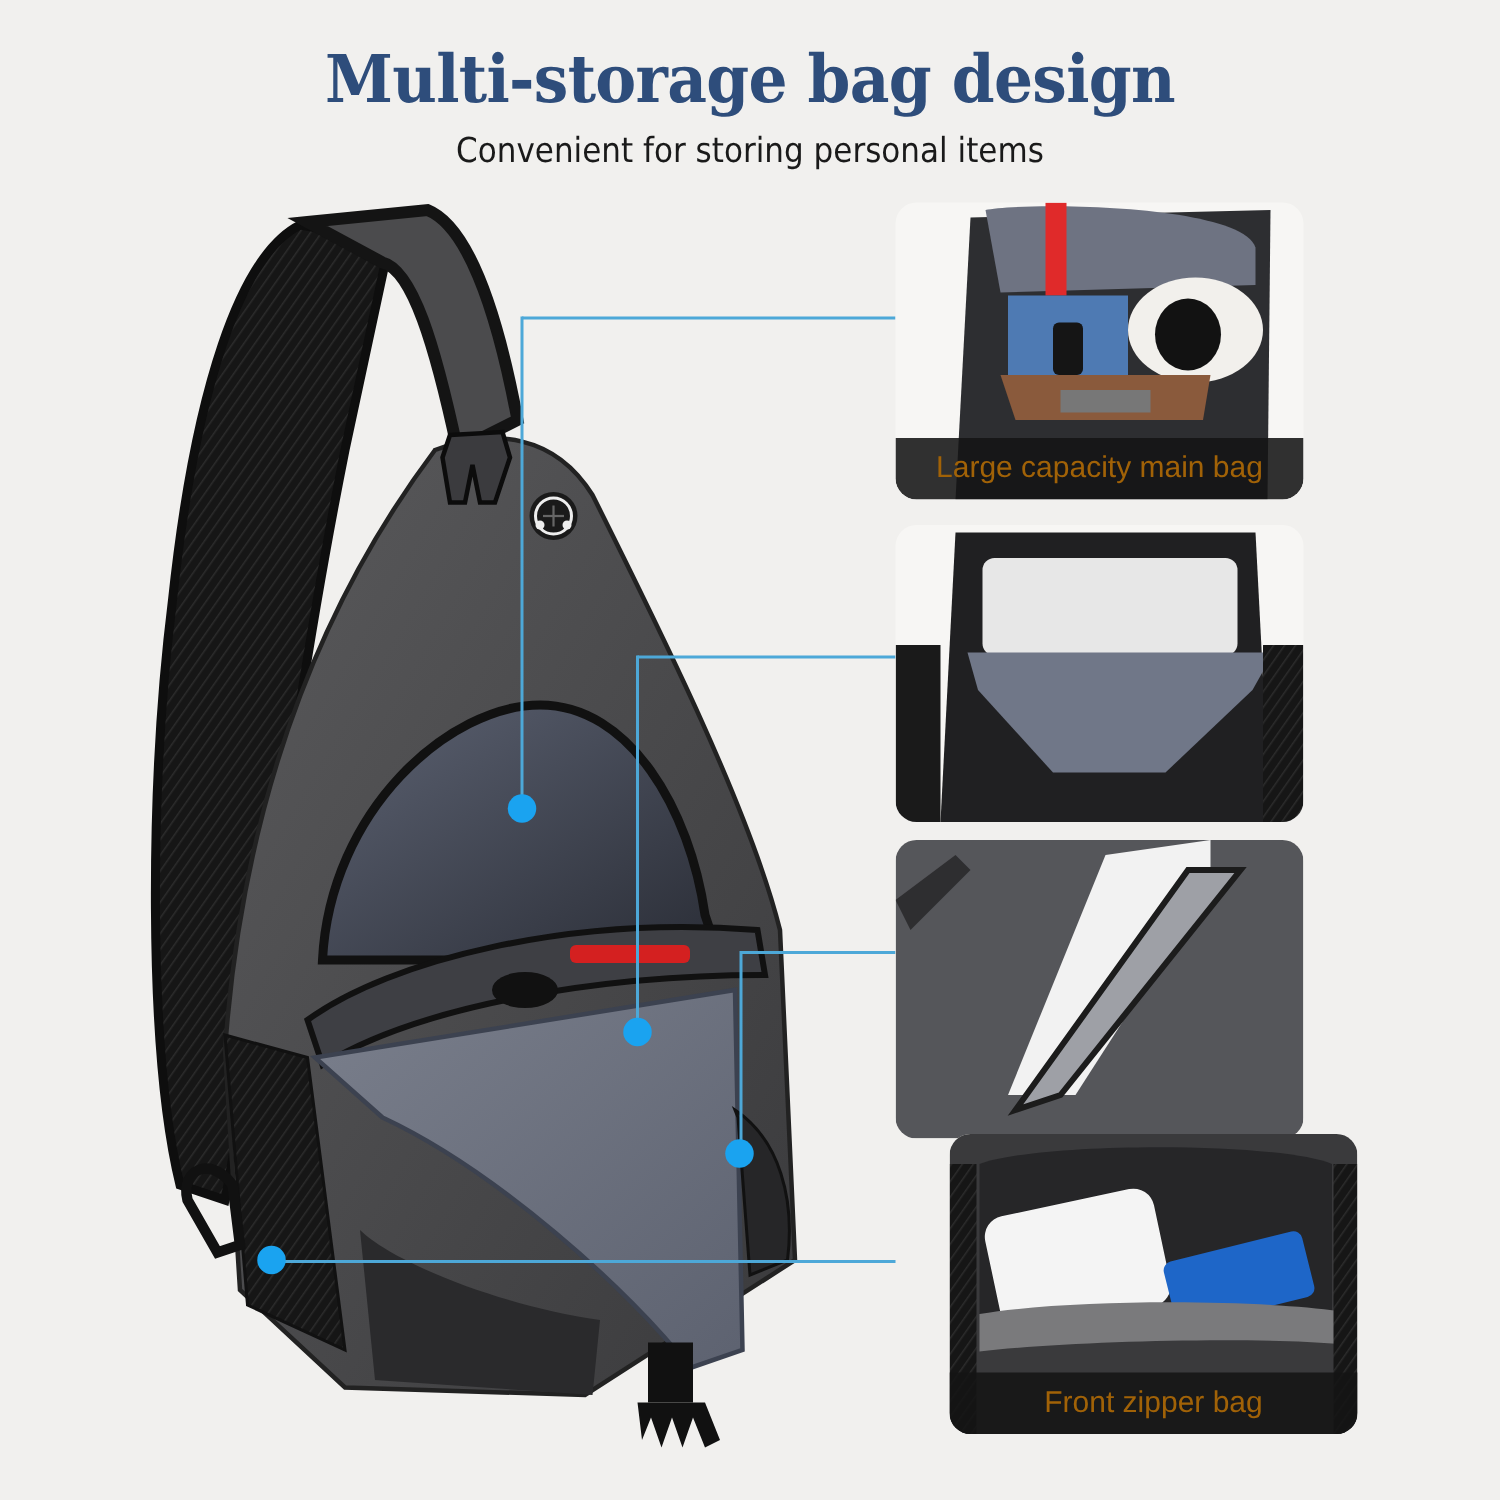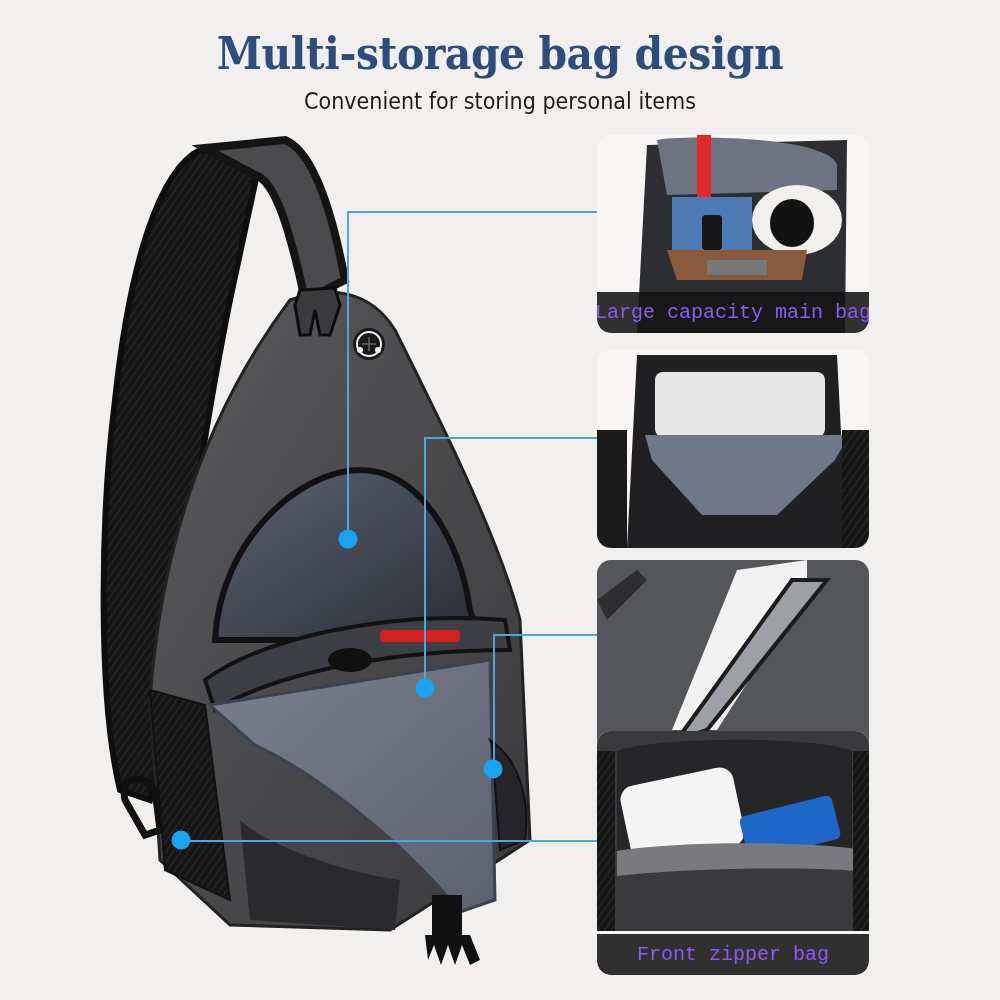--- a/index.html
+++ b/index.html
@@ -26,21 +26,21 @@
     border-radius: 14px; overflow: hidden; background: #f7f6f4;
   }
   .panel svg { position: absolute; left: 0; top: 0; }
   .panel .label-bar {
     position: absolute; left: 0; right: 0; bottom: 0; height: 41px;
     background: rgba(20,20,20,0.88);
     border-radius: 0 0 14px 14px;
     display: flex; align-items: center; justify-content: center;
   }
   .panel .label {
-    color: #8b5cf6; font-family: Liberation Mono, monospace; font-size: 20px;
+    color: #a16207; font-family: Liberation Sans, sans-serif; font-size: 20px;
     white-space: nowrap;
   }
   .callout-line { position: absolute; background: #4da8d8; }
   .callout-dot {
     position: absolute; width: 19px; height: 19px; border-radius: 50%;
     background: #1aa3f0; transform: translate(-50%, -50%);
   }
 </style>
 </head>
 <body>
@@ -152,21 +152,21 @@
 
 <div class="panel" style="top:560px; height:199px;">
   <svg width="272" height="199">
     <rect width="272" height="199" fill="#55565a"></rect>
     <path d="M140,10 L210,0 L210,30 L120,170 L75,170 Z" fill="#f2f2f2"></path>
     <path d="M195,20 L230,20 L110,170 L80,180 Z" fill="#9ea0a6" stroke="#1c1c1c" stroke-width="4"></path>
     <path d="M0,40 L40,10 L50,20 L10,60 Z" fill="#2e2e30"></path>
   </svg>
 </div>
 
-<div class="panel" style="top:731px; height:244px;">
+<div class="panel" style="top:756px; height:200px;margin-left:36px;">
   <svg width="272" height="200">
     <rect width="272" height="200" fill="#3a3a3c"></rect>
     <path d="M20,20 C60,5 220,5 255,20 L255,120 L20,120 Z" fill="#262628"></path>
     <rect x="28" y="45" width="115" height="80" rx="14" fill="#f4f4f4" transform="rotate(-12 85 85)"></rect>
     <rect x="145" y="75" width="95" height="45" rx="6" fill="#1e66c8" transform="rotate(-14 190 95)"></rect>
     <path d="M20,120 C80,110 200,110 260,118 L260,140 C200,135 80,138 20,145 Z" fill="#7a7a7c"></path>
     <rect x="0" y="20" width="18" height="180" fill="url(#mesh)"></rect>
     <rect x="256" y="20" width="16" height="180" fill="url(#mesh)"></rect>
   </svg>
   <div class="label-bar">

